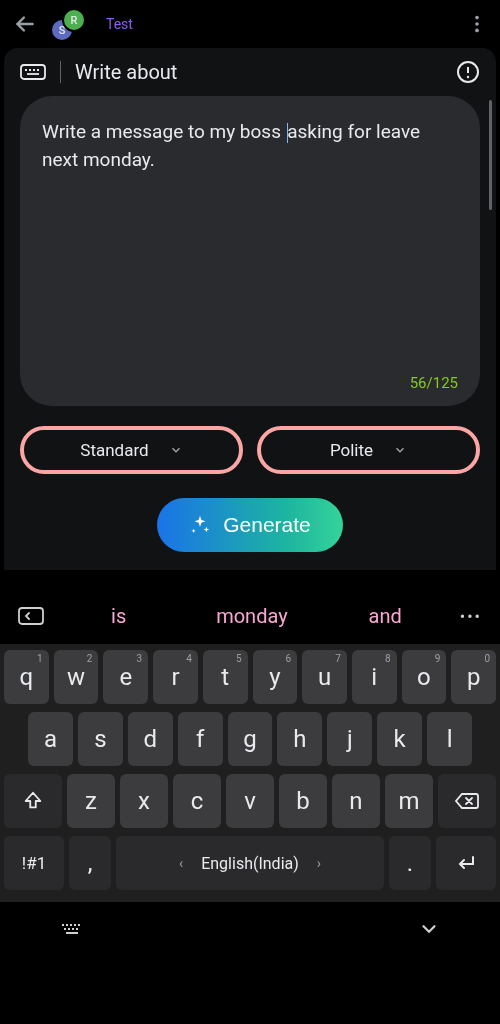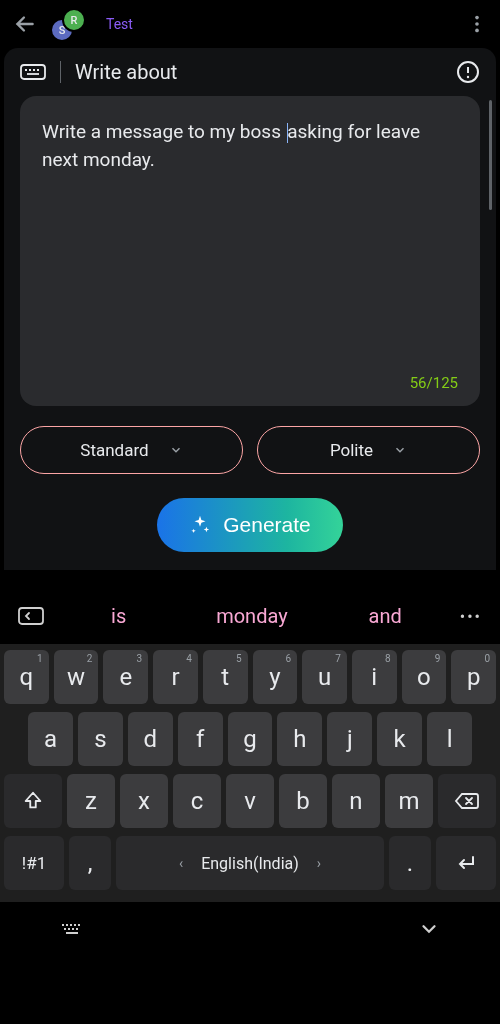--- a/index.html
+++ b/index.html
@@ -17,27 +17,27 @@
   
   .panel { background: #111214; border-radius: 14px 14px 0 0; margin: 0 4px; padding: 12px 16px 18px; position: relative; }
   .panel-head { display: flex; align-items: center; gap: 14px; margin-bottom: 12px; }
   .kbd-ic { color: #e8eaed; }
   .vbar { width: 1px; height: 22px; background: #5f6368; }
   .panel-title { font-size: 20px; font-weight: 400; color: #e8eaed; }
   .panel-head-spacer { flex: 1; }
   .info-ic { color: #e8eaed; }
   .scroll-ind { position: absolute; right: 4px; top: 52px; width: 3px; height: 110px; background: #5f6368; border-radius: 2px; }
   
-  .textbox { background: #2a2b2e; border-radius: 16px; padding: 22px 22px 14px; min-height: 310px; display: flex; flex-direction: column; position: relative; }
+  .textbox { background: #2a2b2e; border-radius: 32px; padding: 22px 22px 14px; min-height: 310px; display: flex; flex-direction: column; position: relative; }
   .textbox-text { font-size: 19px; line-height: 1.45; color: #e8eaed; }
   .cursor-bar { display: inline-block; width: 1.5px; height: 20px; background: #8ab4f8; vertical-align: text-bottom; margin: 0 -1px 0 1px; }
   .charcount { align-self: flex-end; color: #84cc16; font-size: 15px; margin-top: auto; }
   
   .chips { display: flex; gap: 14px; margin-top: 20px; }
-  .chip { flex: 1; border: 1px solid #fca5a5; border-radius: 26px; height: 48px; display: flex; align-items: center; justify-content: center; gap: 20px; font-size: 17px; color: #e8eaed; background: transparent; }
+  .chip { flex: 1; border: 4px solid #fca5a5; border-radius: 26px; height: 48px; display: flex; align-items: center; justify-content: center; gap: 20px; font-size: 17px; color: #e8eaed; background: transparent; }
   .chip .chev { color: #9aa0a6; }
   
   .gen-row { display: flex; justify-content: center; margin-top: 24px; }
   .gen-btn { background: linear-gradient(90deg, #1a73e8 0%, #1db5a0 70%, #34d399 100%); border: none; border-radius: 30px; height: 54px; padding: 16px 32px; display: flex; align-items: center; gap: 12px; color: #fff; font-size: 21px; font-weight: 500; }
   
   .suggest { display: flex; align-items: center; height: 56px; padding: 0 10px; margin-top: 18px; }
   .sug-back { color: #cfcfcf; padding: 0 8px; }
   .sug-item { flex: 1; text-align: center; font-size: 20px; color: #f9a8d4; }
   .sug-more { color: #cfcfcf; padding: 0 8px; letter-spacing: 2px; }
   

